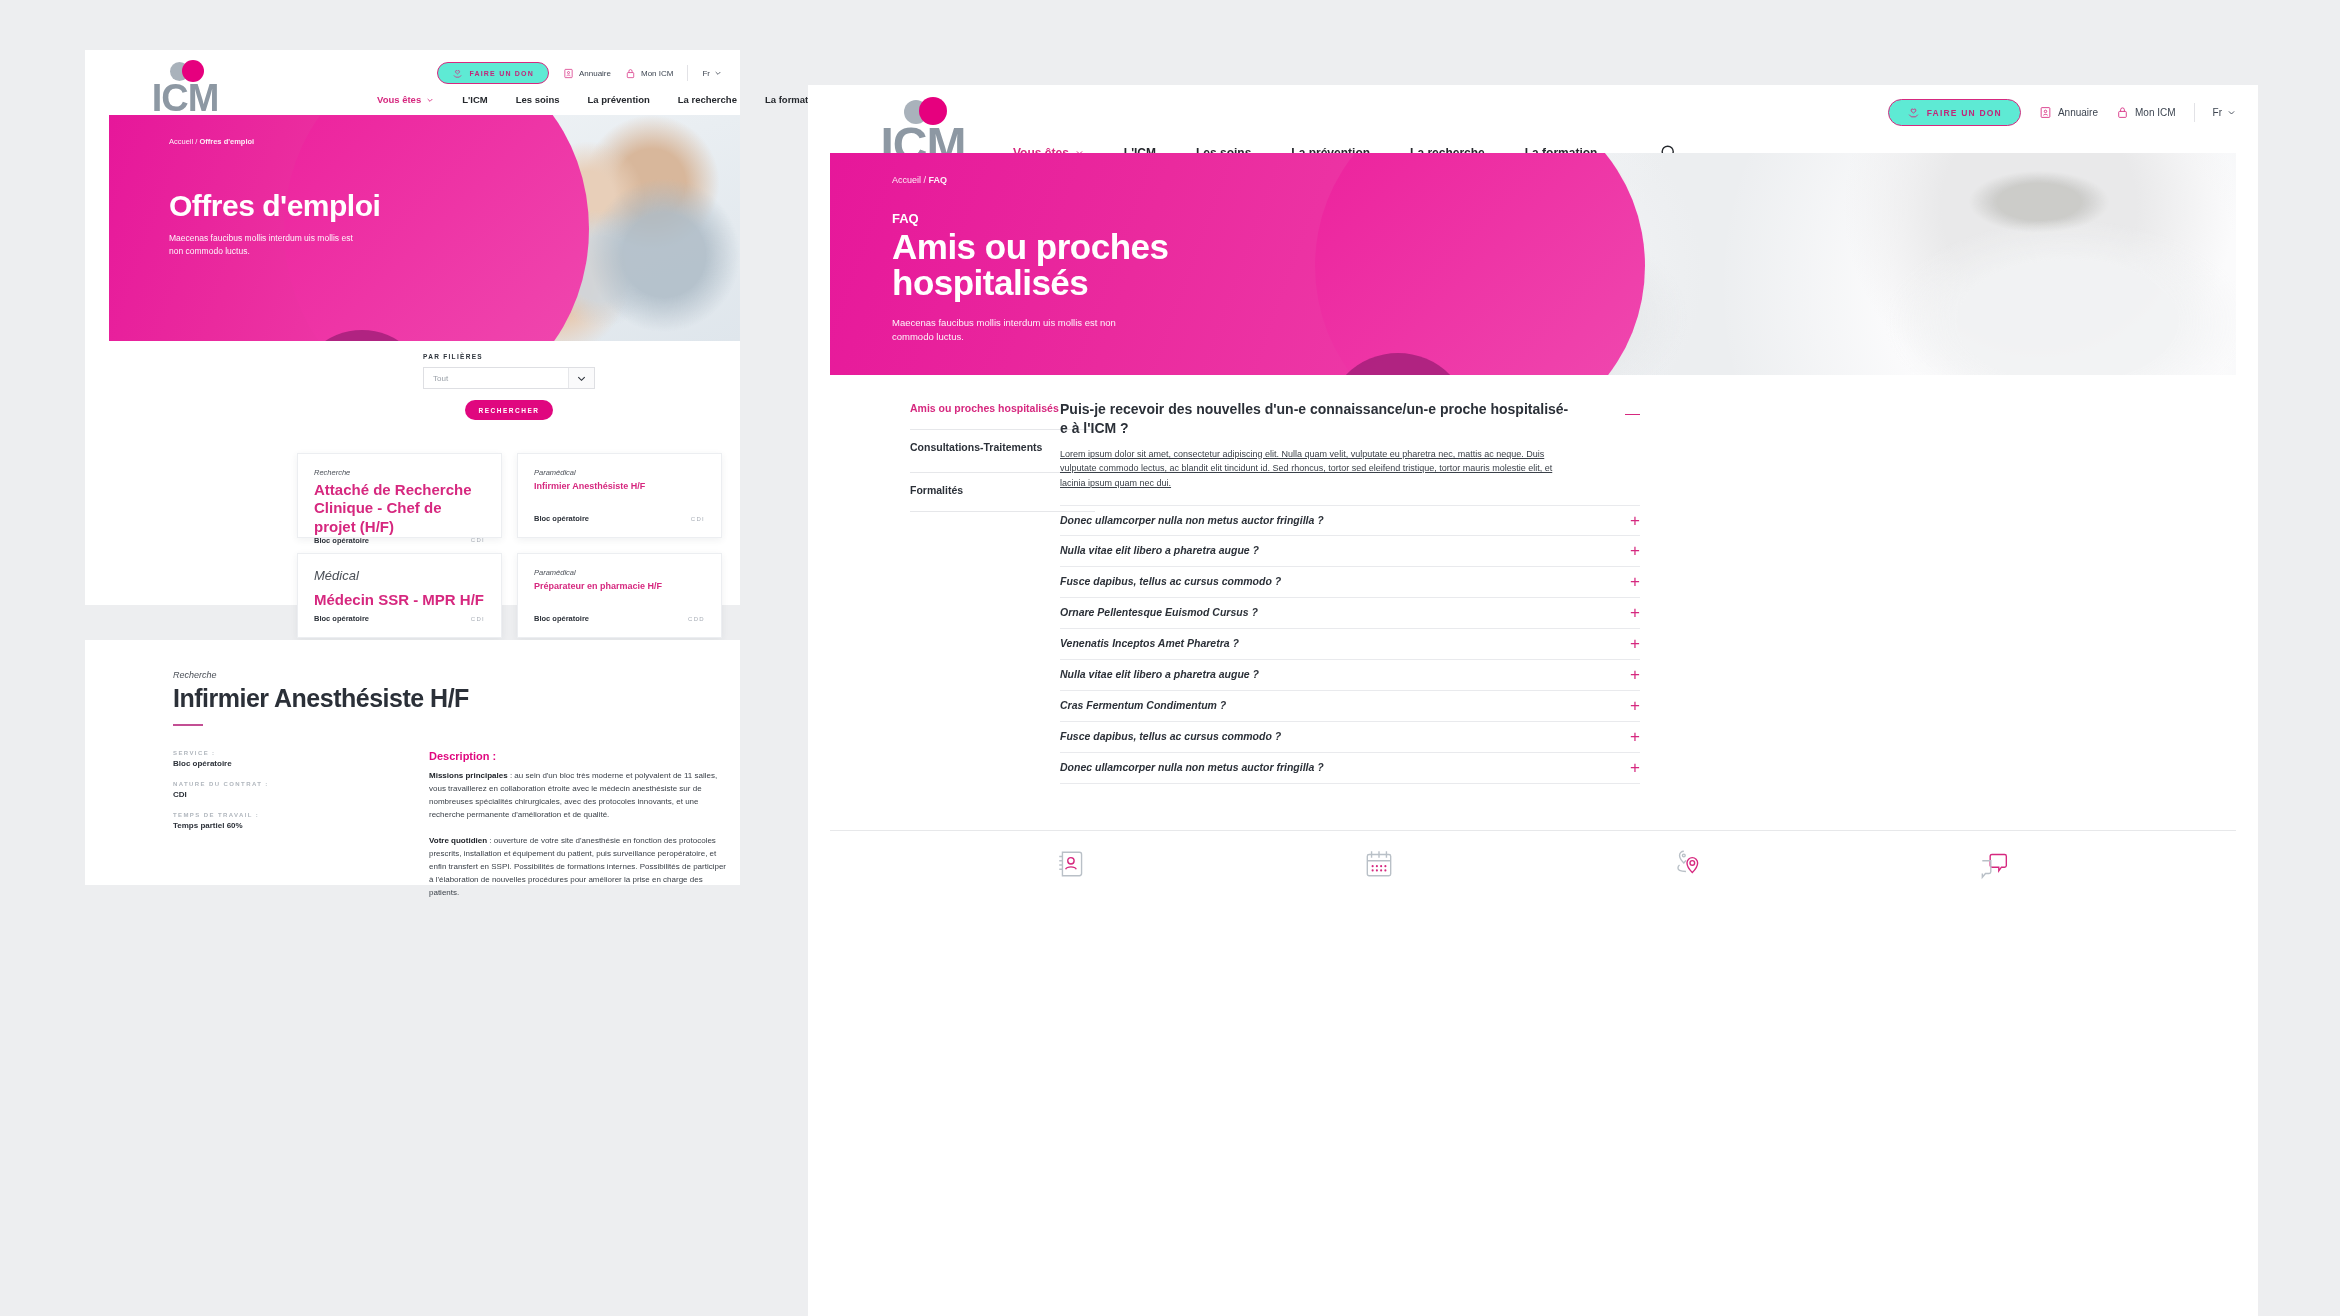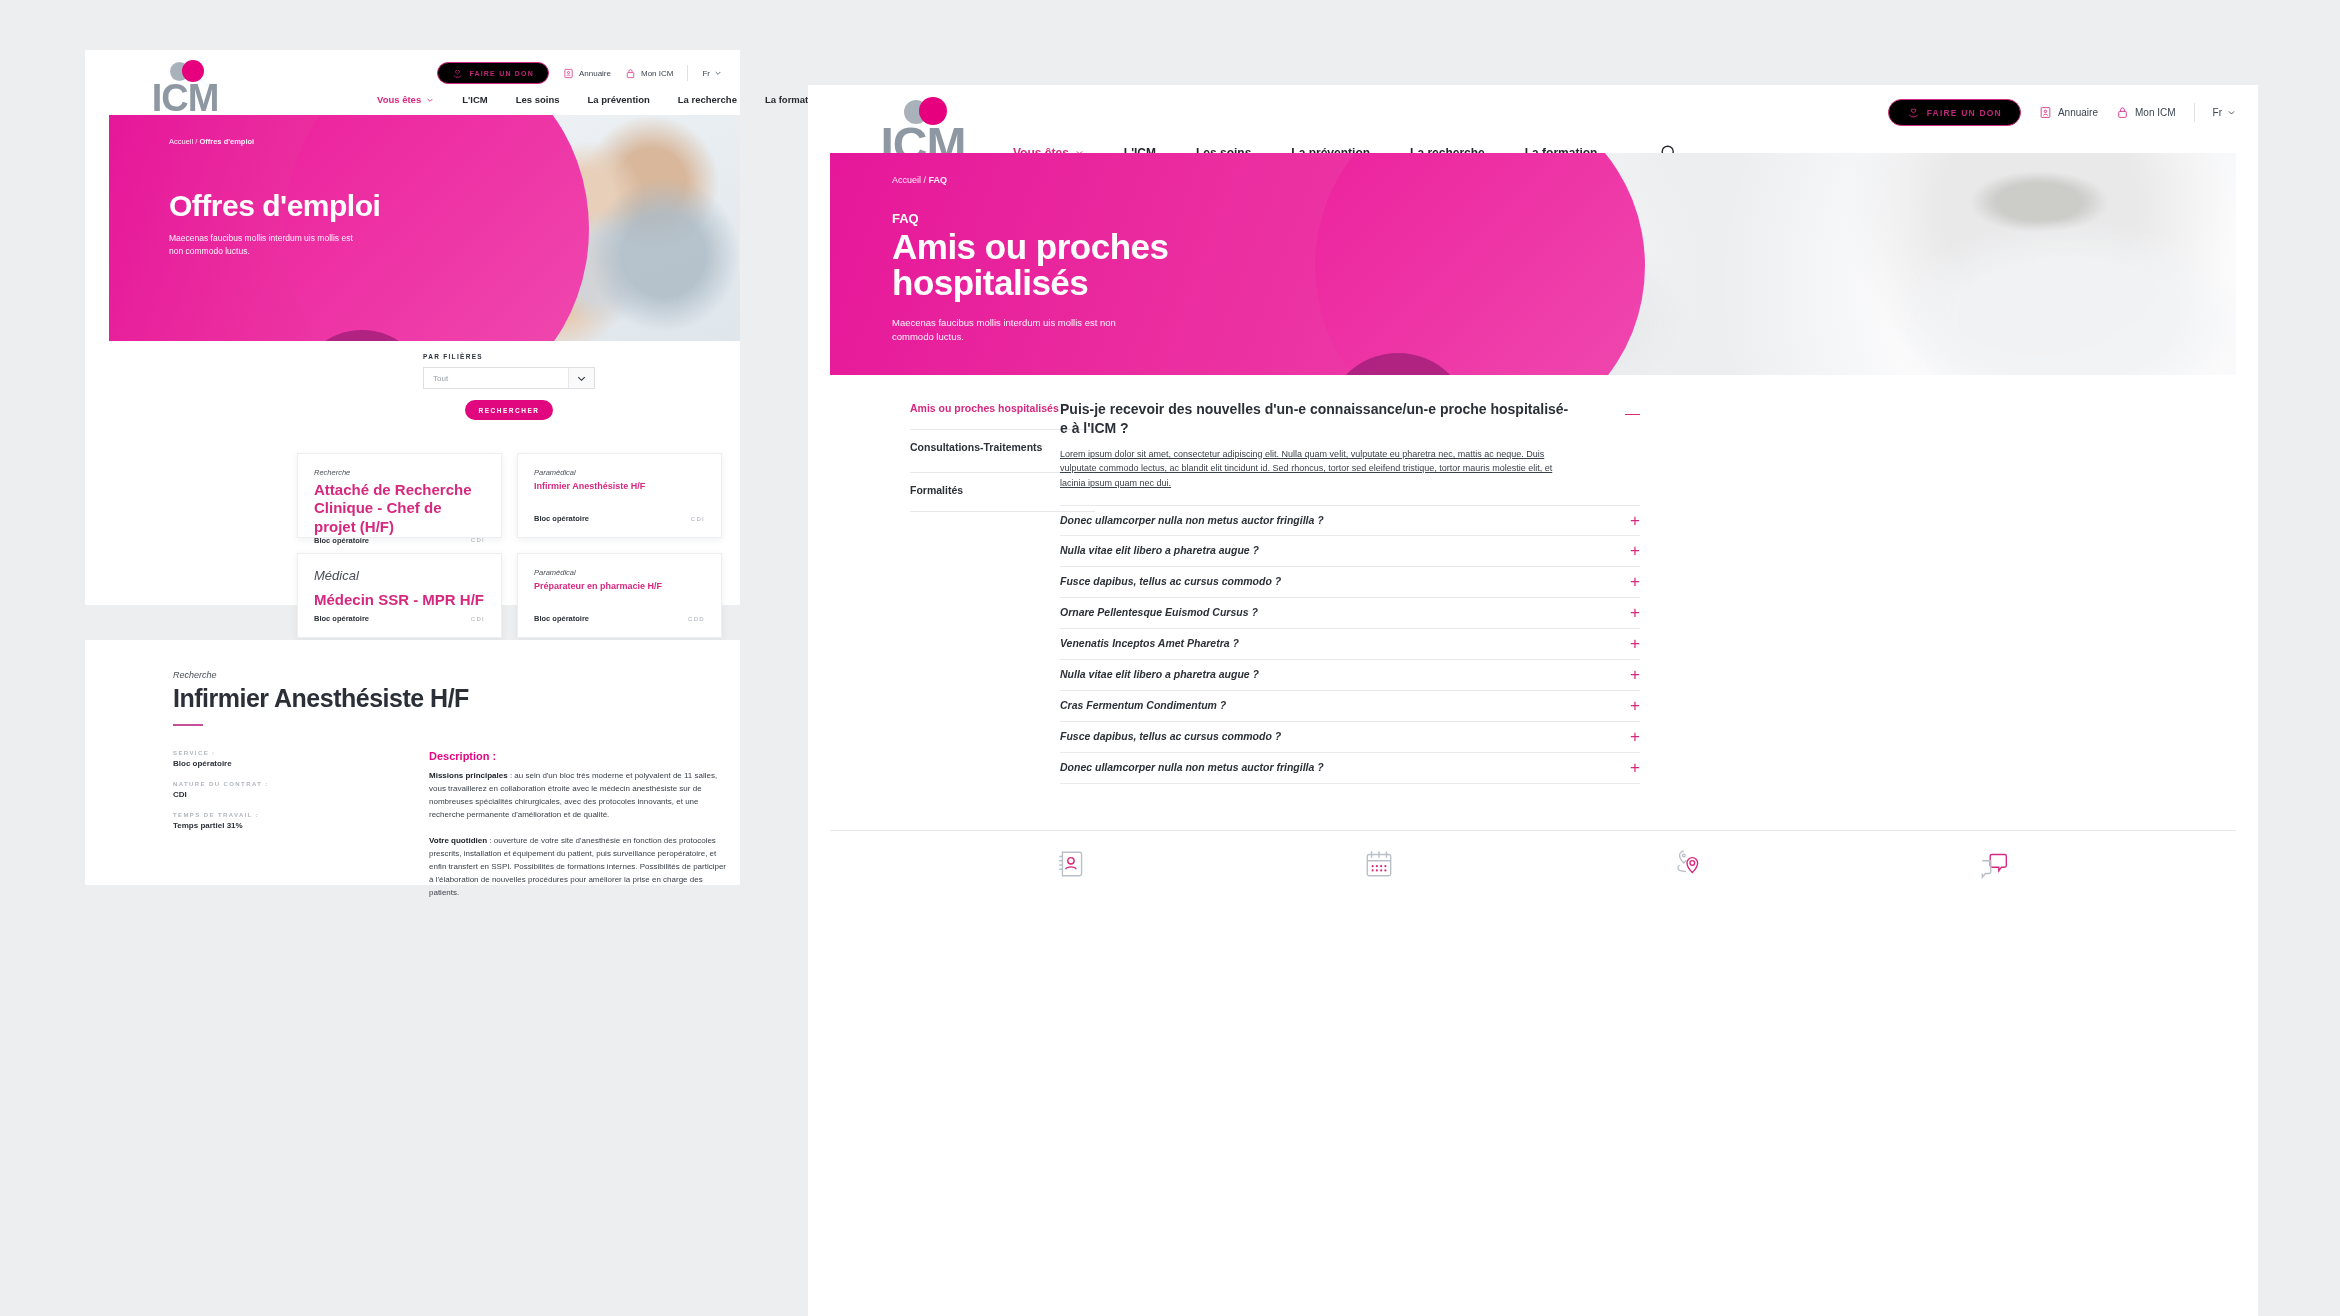--- a/index.html
+++ b/index.html
@@ -21,21 +21,21 @@
   .logo-dot-pink { position: absolute; border-radius: 50%; background: #e6007e; }
   .logo-icm { font-weight: 700; letter-spacing: -1px; color: #8d98a3; line-height: 1; }
   .logo-sub { color: #9aa3ad; white-space: nowrap; }
   .logo-sub b { color: #e6007e; font-weight: 700; }
   .logo-sub2 { color: #b7bec6; white-space: nowrap; }
 
   .util-row { display: flex; align-items: center; justify-content: flex-end; }
   .don-btn {
     display: inline-flex; align-items: center; justify-content: center;
     border: 1px solid #d6297f; border-radius: 999px; color: #c0267a;
-    font-weight: 700; letter-spacing: 1.2px; background: #000000;
+    font-weight: 700; letter-spacing: 1.2px; background: #5eead4;
   }
   .util-link { display: inline-flex; align-items: center; color: #3d4551; white-space: nowrap; }
   .util-sep { background: #e2e2e6; }
   .lang { display: inline-flex; align-items: center; color: #3d4551; }
 
   .mainnav { display: flex; align-items: center; }
   .nav-item { color: #25282d; font-weight: 700; white-space: nowrap; }
   .nav-item.accent { color: #d6287f; }
 
   
@@ -270,21 +270,21 @@
       <div style="margin-bottom:13px;">
         <div class="meta-label" style="font-size:6px;">SERVICE :</div>
         <div class="meta-value" style="font-size:8px; margin-top:3px;">Bloc opératoire</div>
       </div>
       <div style="margin-bottom:13px;">
         <div class="meta-label" style="font-size:6px;">NATURE DU CONTRAT :</div>
         <div class="meta-value" style="font-size:8px; margin-top:3px;">CDI</div>
       </div>
       <div>
         <div class="meta-label" style="font-size:6px;">TEMPS DE TRAVAIL :</div>
-        <div class="meta-value" style="font-size:8px; margin-top:3px;">Temps partiel 31%</div>
+        <div class="meta-value" style="font-size:8px; margin-top:3px;">Temps partiel 60%</div>
       </div>
     </div>
 
     <div style="position:absolute; left:344px; top:110px; width:300px;">
       <div class="desc-h" style="font-size:11px;">Description :</div>
       <p class="desc-p" style="font-size:8px; margin-top:8px;">
         <b>Missions principales</b><span> : au sein d'un bloc très moderne et polyvalent de 11 salles, vous travaillerez en collaboration étroite avec le médecin anesthésiste sur de nombreuses spécialités chirurgicales, avec des protocoles innovants, et une recherche permanente d'amélioration et de qualité.</span>
       </p>
       <p class="desc-p" style="font-size:8px; margin-top:13px;">
         <b>Votre quotidien</b><span> : ouverture de votre site d'anesthésie en fonction des protocoles prescrits, installation et équipement du patient, puis surveillance peropératoire, et enfin transfert en SSPI. Possibilités de formations internes. Possibilités de participer à l'élaboration de nouvelles procédures pour améliorer la prise en charge des patients.</span>

